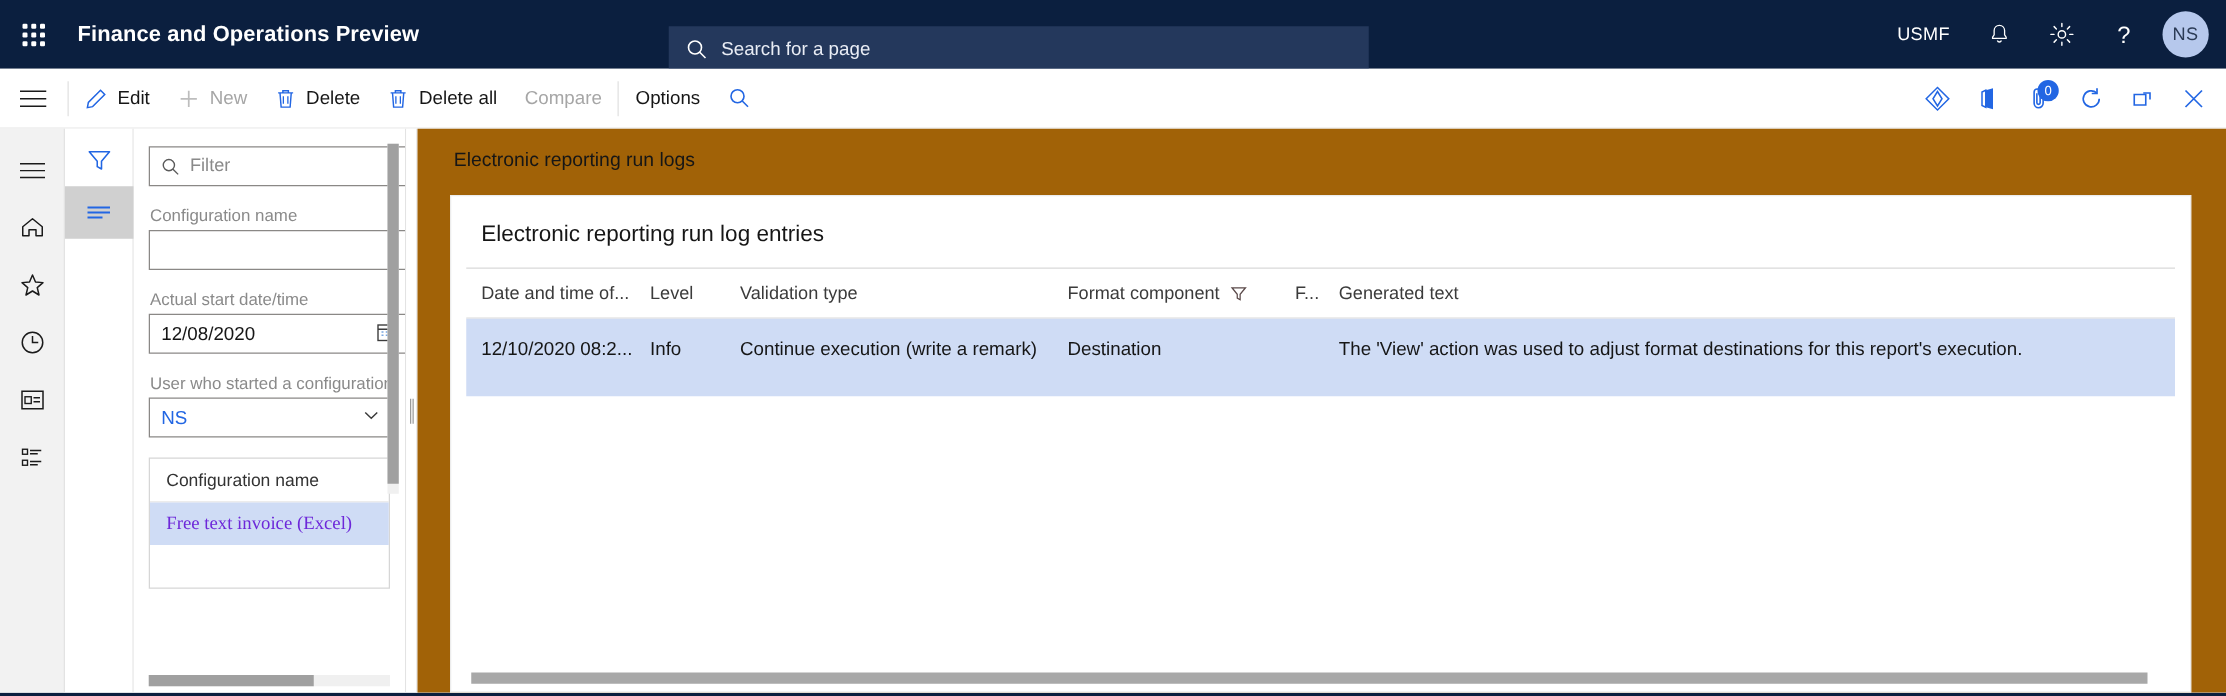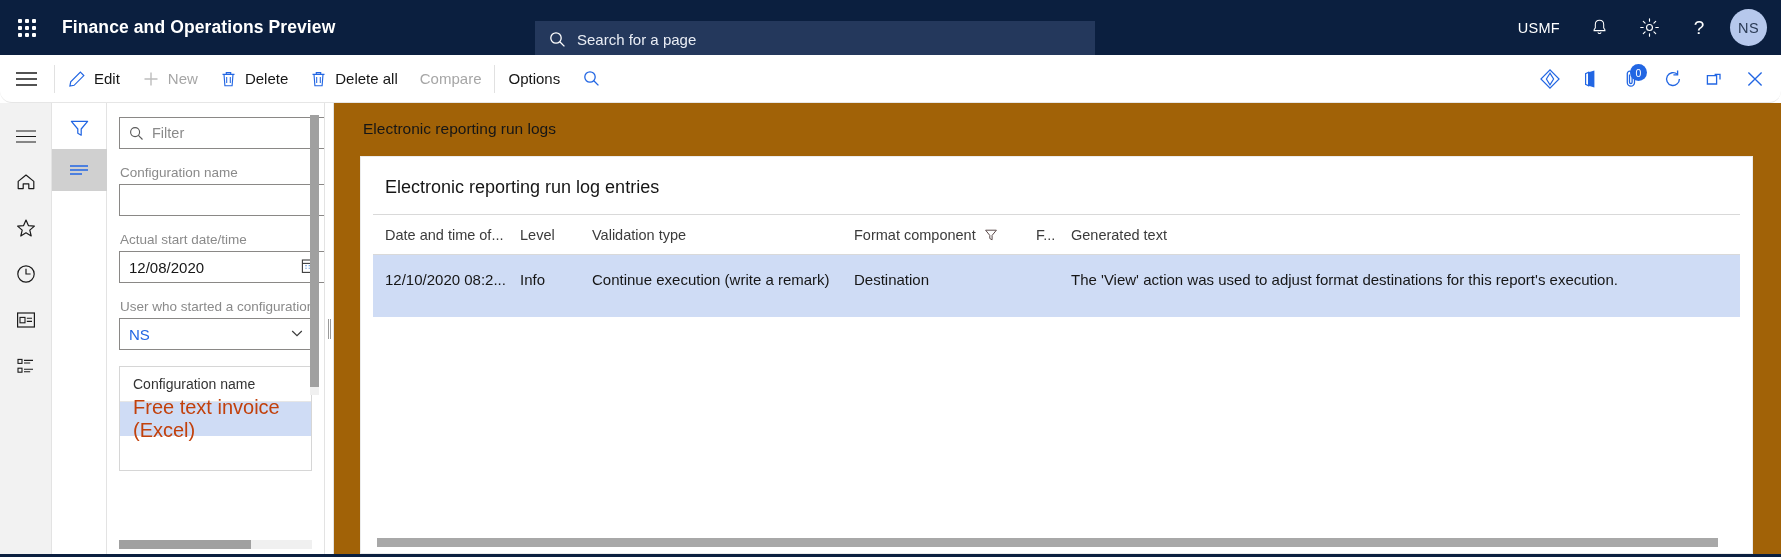--- a/index.html
+++ b/index.html
@@ -33,21 +33,21 @@
   .nav-ico{width:50px;height:55px;display:flex;align-items:center;justify-content:center;cursor:pointer;}
   .avatar{
     width:37px;height:37px;border-radius:50%;background:#b6c8ec;color:#2b3b55;
     font-size:14.5px;display:flex;align-items:center;justify-content:center;margin:0 14px 0 6px;cursor:pointer;
     letter-spacing:.4px;
   }
 
   
   .actionpane{
     height:47px;flex:0 0 47px;background:#fff;border-bottom:1px solid #e6e6e6;
-    display:flex;align-items:center;position:relative;border-radius:12px;
+    display:flex;align-items:center;position:relative;
   }
   .hamburger{width:52px;height:47px;display:flex;align-items:center;justify-content:center;cursor:pointer;}
   .ap-divider{width:1px;height:28px;background:#e1e1e1;margin:0 2px;}
   .ap-btn{
     display:flex;align-items:center;height:47px;padding:0 11px;font-size:15px;color:#161616;cursor:pointer;
     white-space:nowrap;
   }
   .ap-btn.disabled{color:#a6a6a6;cursor:default;}
   .ap-btn .ico{margin-right:8px;display:flex;align-items:center;}
   .ap-right{position:absolute;right:6px;top:0;height:47px;display:flex;align-items:center;}
@@ -97,22 +97,22 @@
   .fp-input.combo{width:193px;}
   .fp-input .val.link{color:#2266e3;}
   .fp-grid{
     width:193px;margin-top:16px;border:1px solid #d6d6d6;box-sizing:border-box;background:#fff;
   }
   .fp-grid-head{
     height:35px;display:flex;align-items:center;padding-left:13px;font-size:14px;color:#333;
     border-bottom:1px solid #e6e6e6;box-sizing:border-box;
   }
   .fp-grid-row{
-    height:34px;display:flex;align-items:center;padding-left:13px;font-size:20px;color:#c2410c;
-    box-sizing:border-box;cursor:pointer;
+    height:34px;display:flex;align-items:center;padding-left:13px;font-size:15px;color:#6d28d9;
+    box-sizing:border-box;cursor:pointer;font-family:Liberation Serif, serif;
   }
   .fp-grid-row.sel{background:#cfdcf5;}
   .fp-grid-row.empty{height:34px;}
   
   .fp-vscroll{
     position:absolute;right:5px;top:12px;width:9px;height:280px;background:#f0f0f0;cursor:pointer;
   }
   .fp-vscroll i{display:block;width:9px;height:272px;background:#a0a0a0;}
   
   .fp-hscroll{

